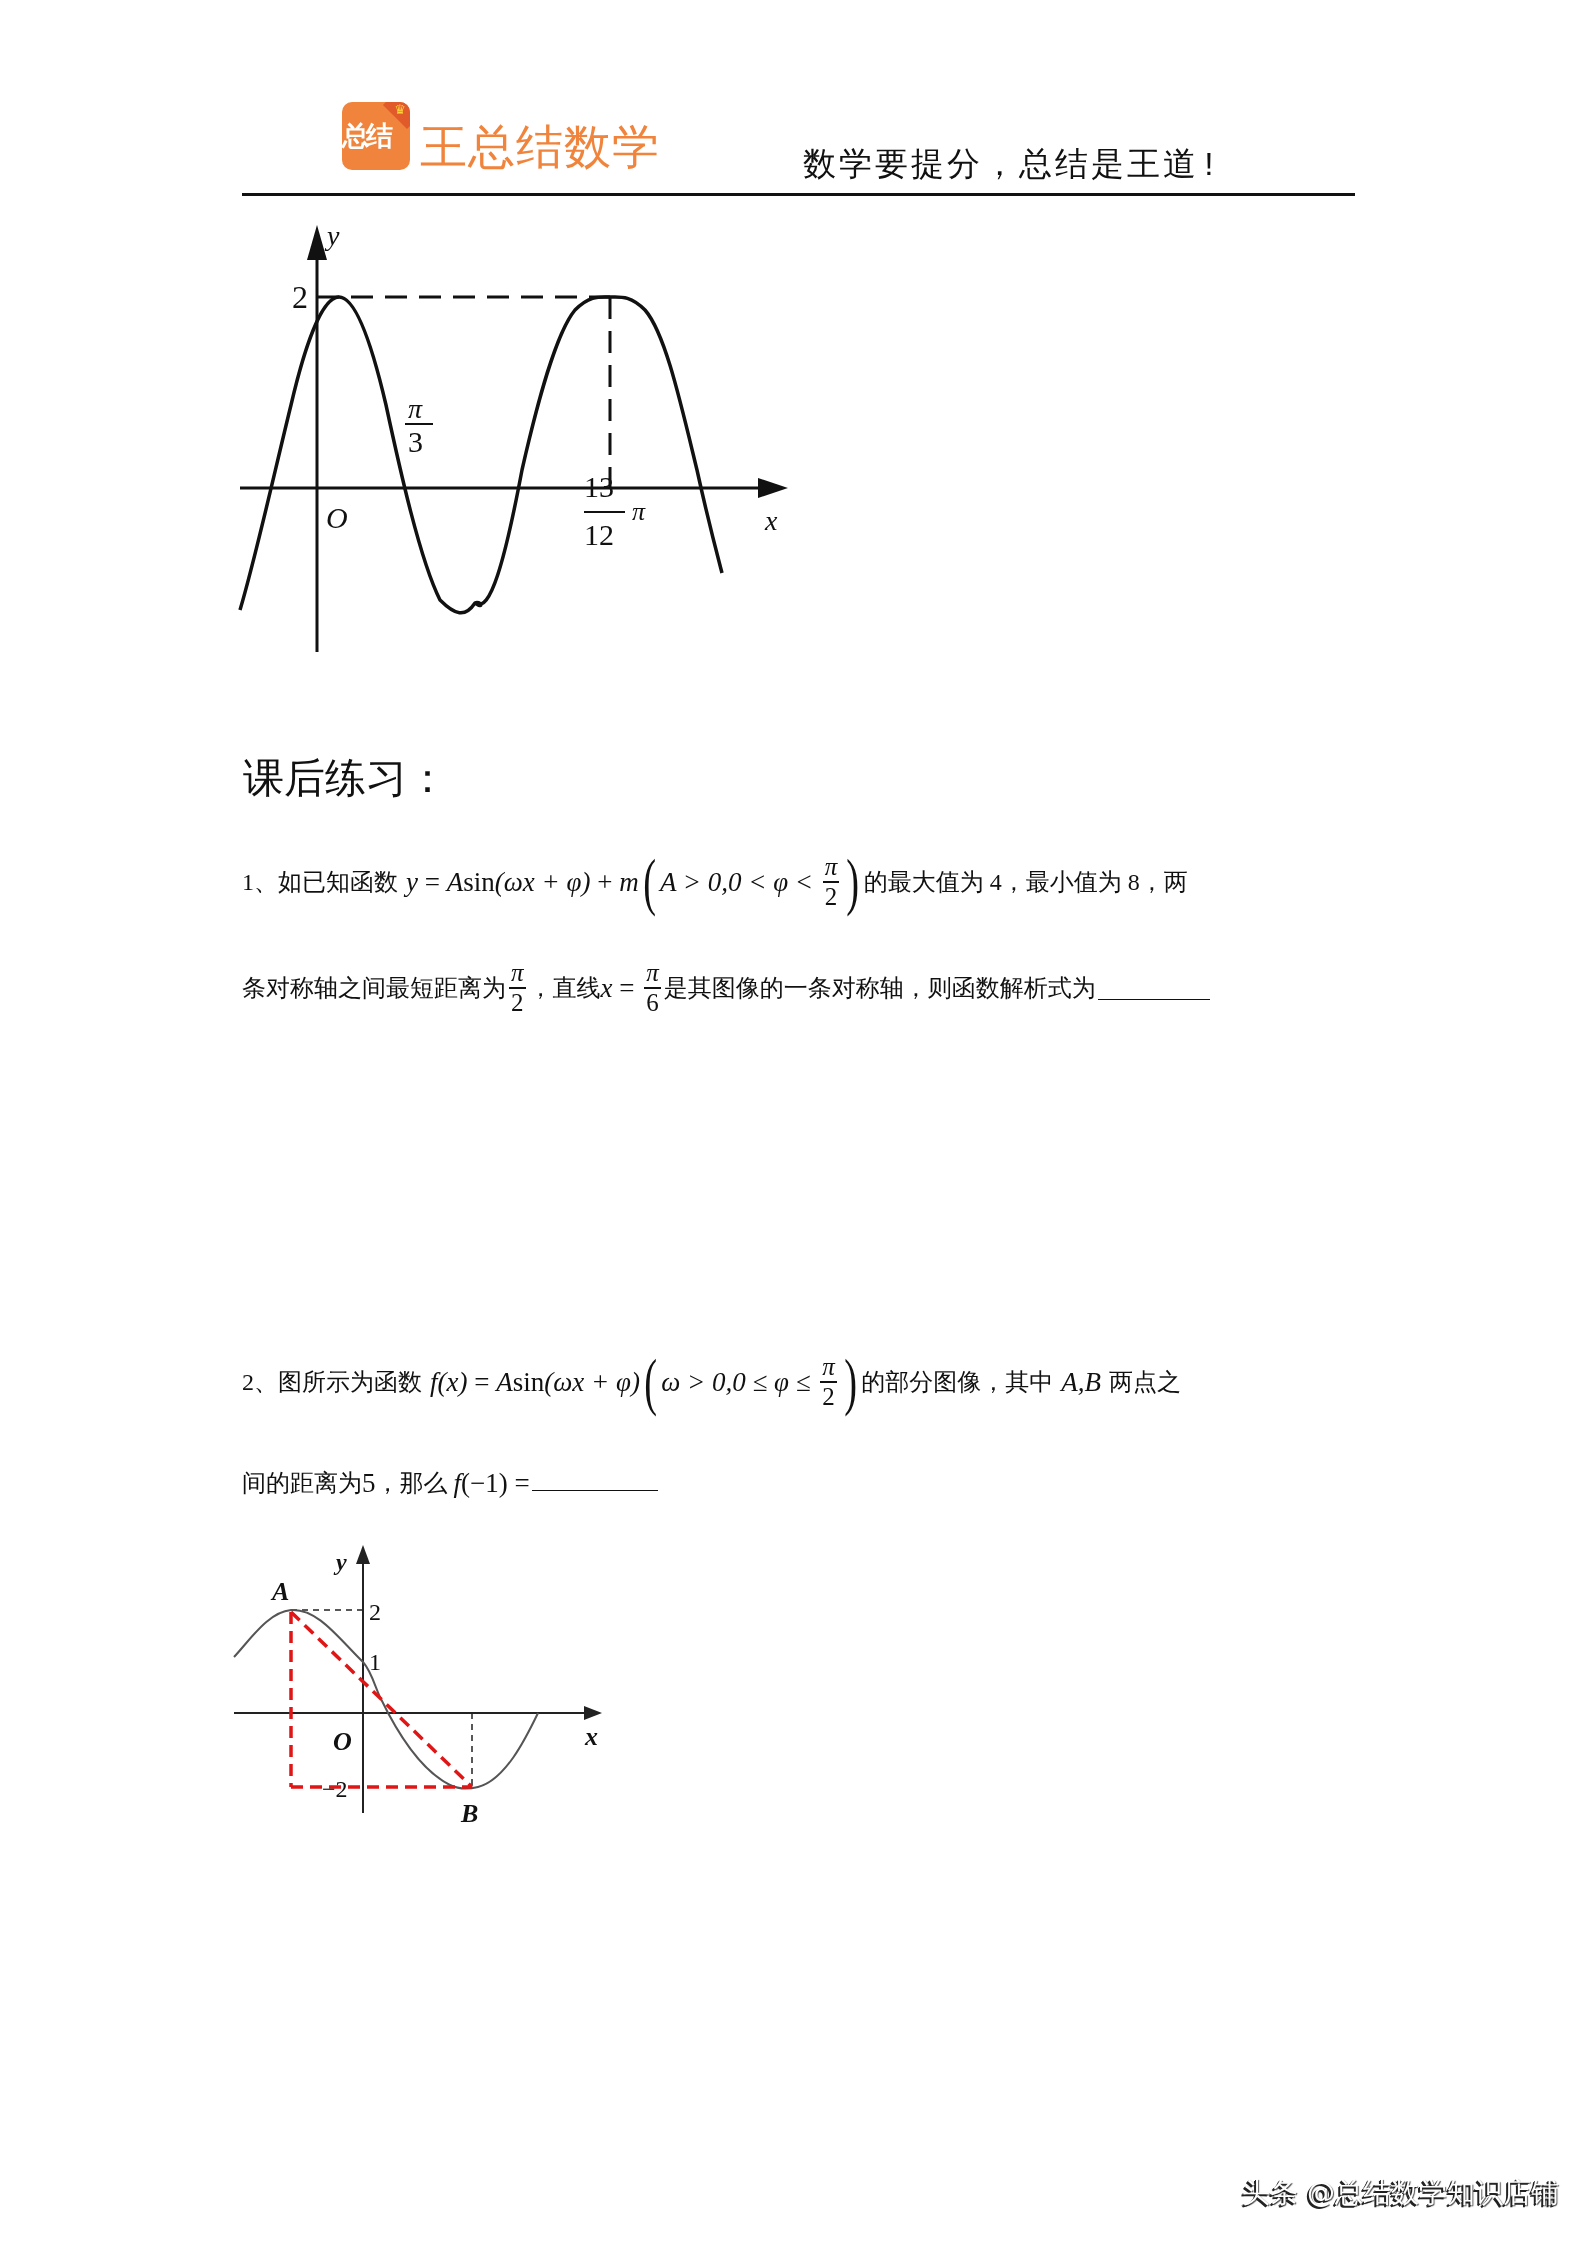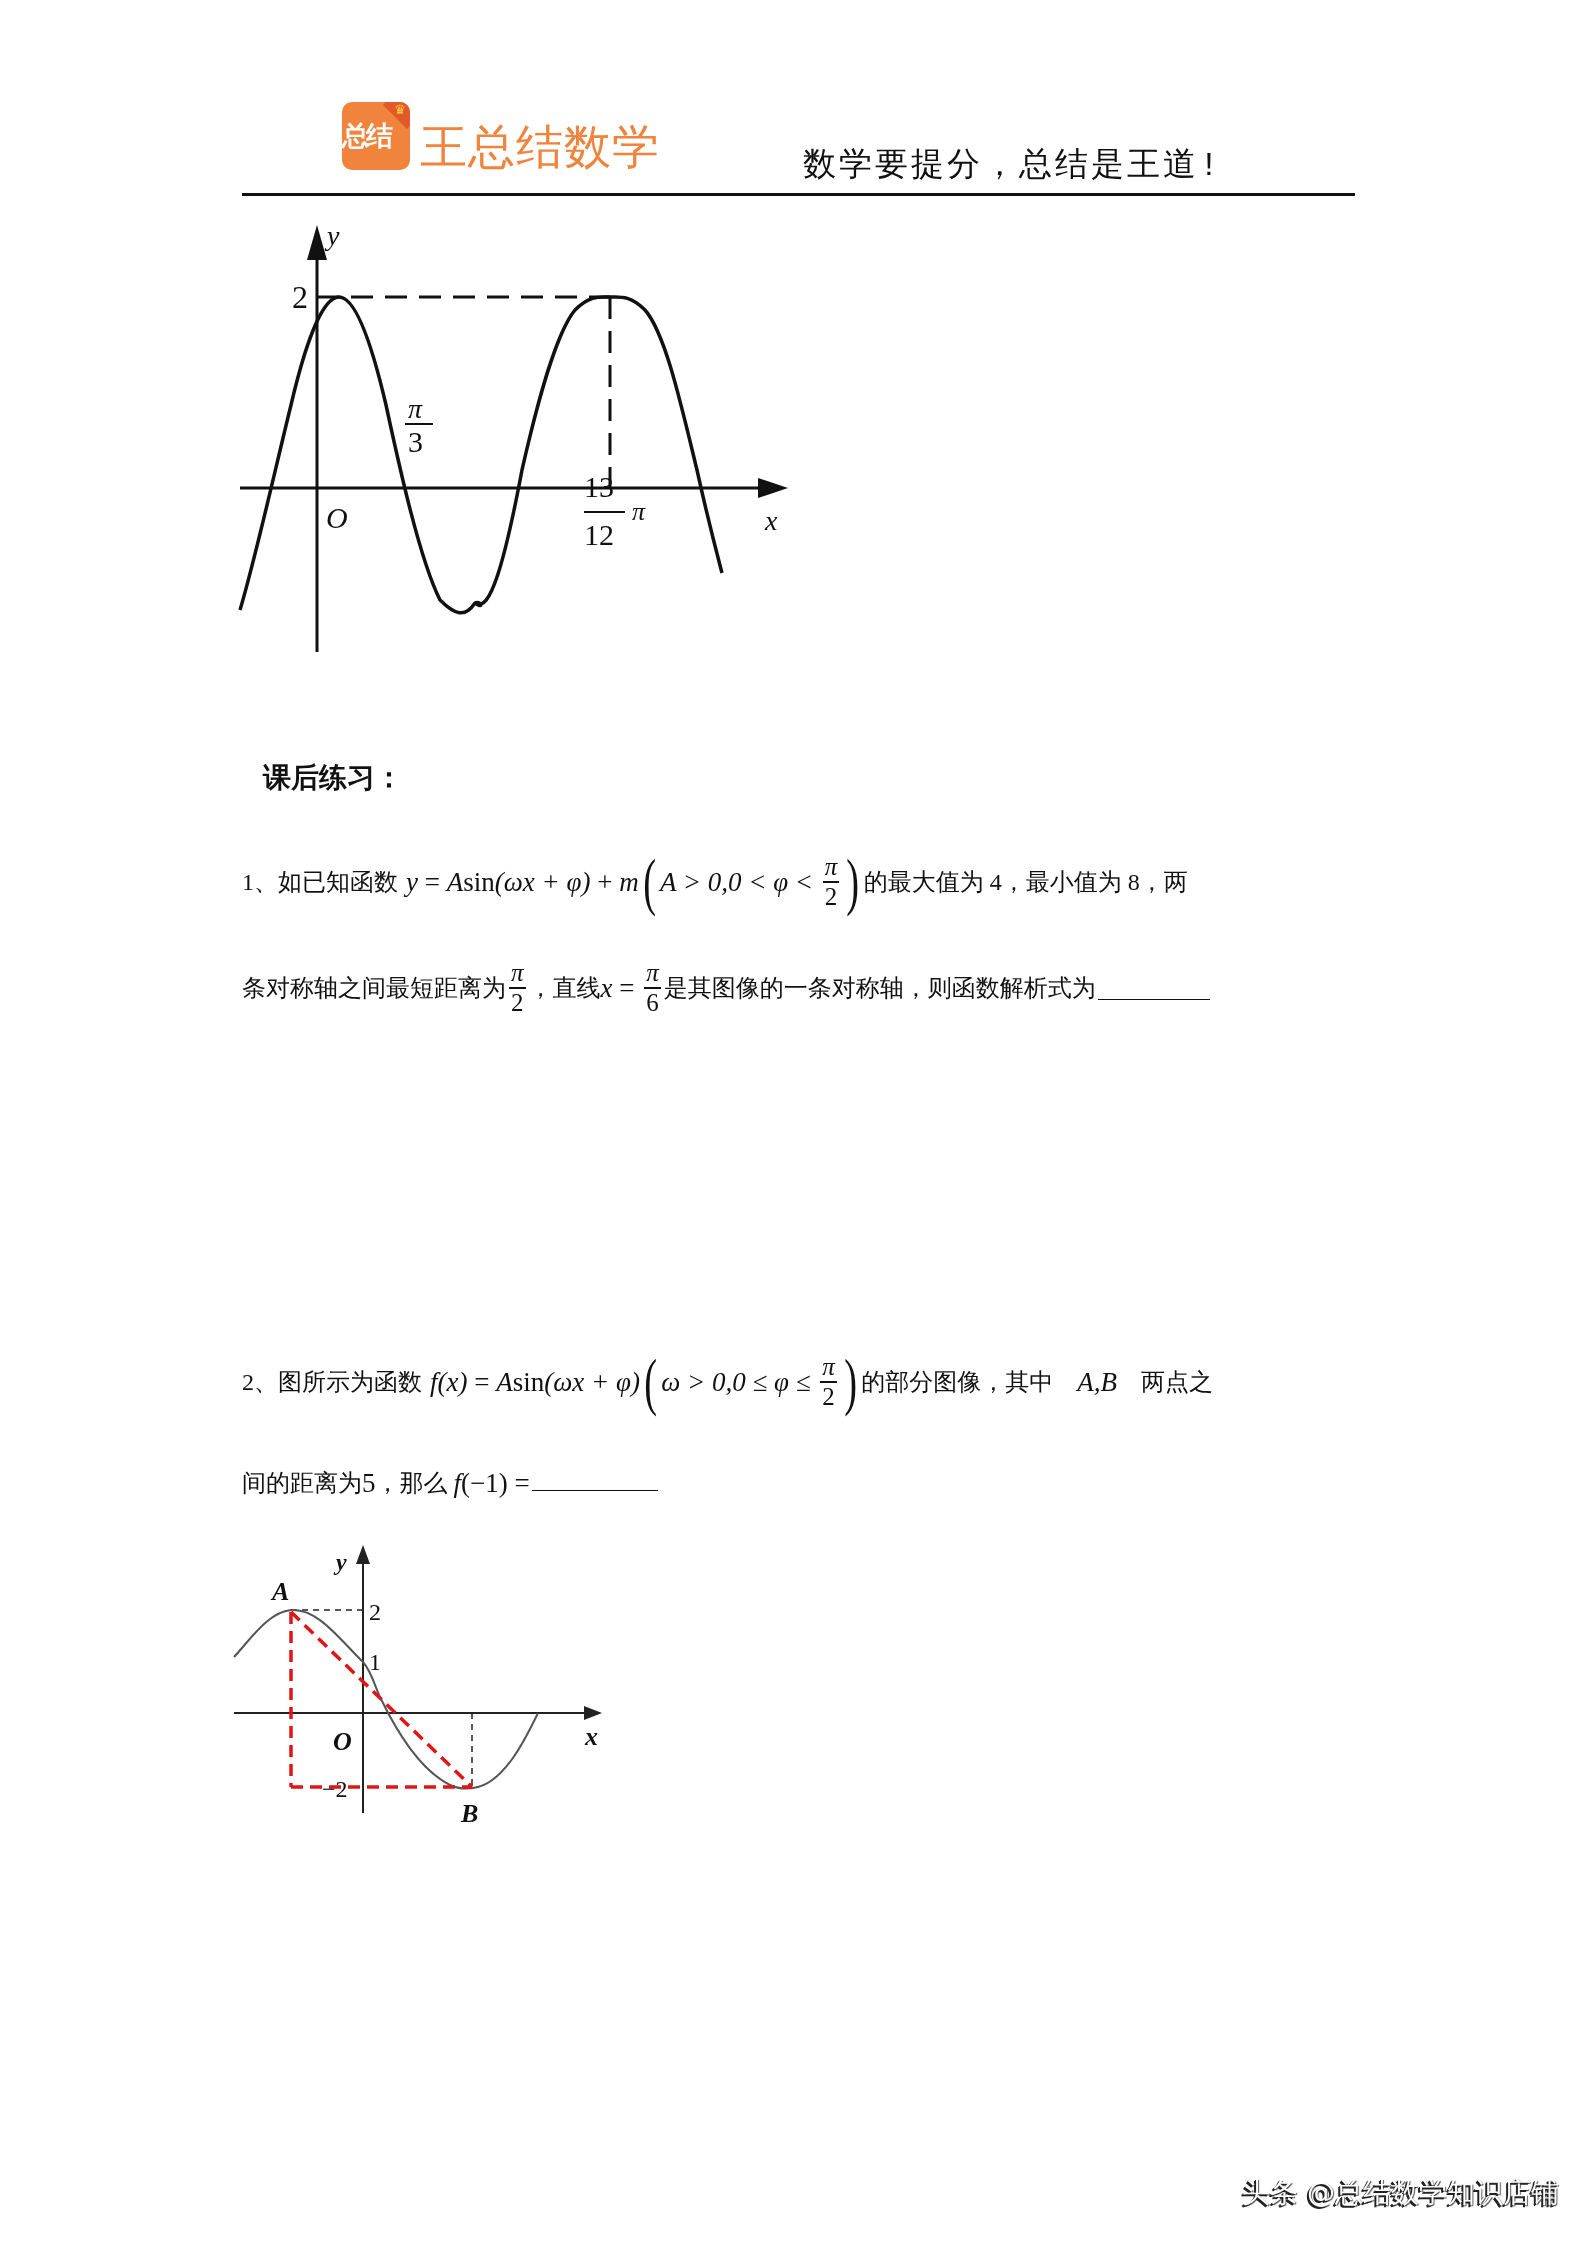--- a/index.html
+++ b/index.html
@@ -17,22 +17,22 @@
   .logo-badge .badge-text { position: absolute; left: 0; right: 0; top: 19px; text-align: left;
                 color: #fff; font-weight: bold; font-size: 27px; letter-spacing: -3px;
                 font-family: "DejaVu Sans", sans-serif; line-height: 30px; }
   .logo-name { left: 420px; top: 119px; font-size: 47px; line-height: 56px; color: #F0843C;
                font-family: "DejaVu Sans", sans-serif; letter-spacing: 1px; }
   .slogan { left: 803px; top: 146px; font-size: 33px; line-height: 42px; color: #111;
             font-family: Liberation Mono, monospace; letter-spacing: 3px; }
   .header-rule { left: 242px; top: 193px; width: 1113px; height: 3px; background: #111; }
 
   
-  .section-title { left: 243px; top: 758px; font-size: 28px; font-weight: bold; line-height: 40px;
-                   font-family: "DejaVu Serif", serif; margin-left: 20px; }
+  .section-title { left: 243px; top: 758px; font-size: 41px; font-weight: normal; line-height: 40px;
+                   font-family: "DejaVu Serif", serif; }
   .qline { font-size: 24px; line-height: 30px; white-space: nowrap;
            font-family: "Liberation Serif", "DejaVu Serif", serif; }
   .math { font-family: "Liberation Serif", serif; font-style: italic; font-size: 27px; }
   .mathr { font-family: "Liberation Serif", serif; font-size: 27px; }
   .frac { display: inline-flex; flex-direction: column; align-items: center; vertical-align: middle;
           font-family: "Liberation Serif", serif; font-size: 25px; line-height: 28px; margin: 0 3px; }
   .frac .num { font-style: italic; padding: 0 2px; }
   .frac .bar { width: 100%; height: 1.5px; background: #111; }
   .bigparen { font-family: "Liberation Serif", serif; font-size: 64px; font-weight: 100;
               vertical-align: middle; line-height: 30px; display: inline-block; transform: scaleX(0.6); }
@@ -159,21 +159,21 @@
   <span class="math">(ωx + φ)</span>
   <span class="bigparen">(</span>
   <span class="math" style="white-space:pre">ω &gt; 0,0 ≤ φ ≤ </span>
   <span class="frac">
     <span class="num">π</span>
     <span class="bar"></span>
     <span>2</span>
   </span>
   <span class="bigparen">)</span>
   <span>的部分图像，其中</span>
-  <span class="math" style="margin:0 24px">A,B</span>
+  <span class="math" style="margin:0 8px">A,B</span>
   <span>两点之</span>
 </div>
 
 <div class="abs qline" style="left:242px; top:1468px; height:36px; display:flex; align-items:flex-start;">
   <span>间的距离为</span>
   <span class="mathr">5</span>
   <span>，那么</span>
   <span style="width:6px;display:inline-block"></span>
   <span class="math">f</span>
   <span class="mathr">(−1)</span>

